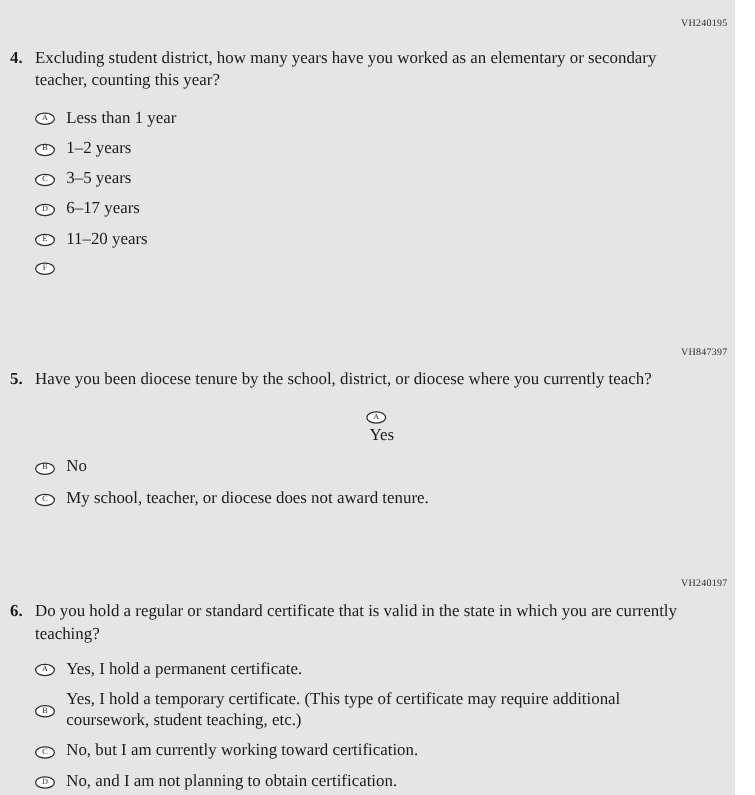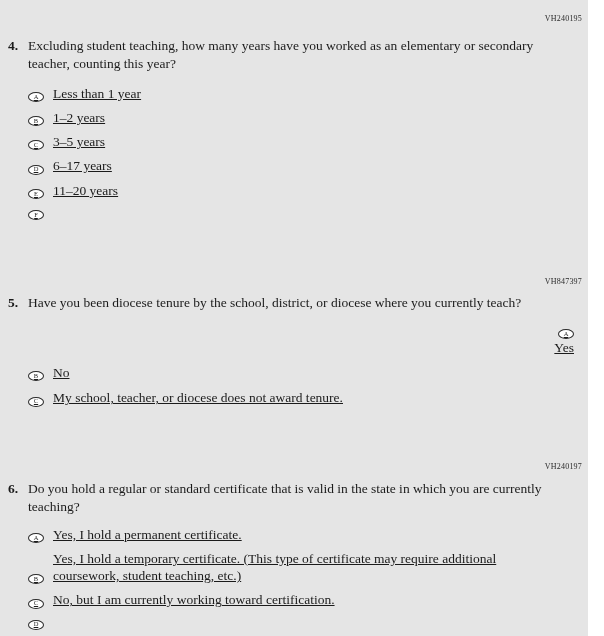--- a/index.html
+++ b/index.html
@@ -47,24 +47,23 @@
     line-height: 1.32;
     padding-left: 4px;
     max-width: 530px;
   }
   .options {
     margin-top: 12px;
     padding-left: 20px;
   }
   .option {
     display: flex;
-    align-items: flex-end;
+    align-items: center;
     margin-bottom: 7px;
     cursor: pointer;
-    text-decoration: underline;
   }
   .oval {
     width: 16px;
     height: 10px;
     border: 1.2px solid #2a2a2a;
     border-radius: 50%;
     display: flex;
     align-items: center;
     justify-content: center;
     margin-top: 4px;
@@ -86,21 +85,21 @@
 </style>
 </head>
 <body>
 
 <div class="page">
 
   <div class="qcode" style="top:14px;">VH240195</div>
   <div class="question" style="top:37px;">
     <div class="qhead">
       <div class="qnum">4.</div>
-      <div class="qtext">Excluding student teaching, how many years have you worked as an elementary or secondary teacher, counting this year?</div>
+      <div class="qtext">Excluding student district, how many years have you worked as an elementary or secondary teacher, counting this year?</div>
     </div>
     <div class="options">
       <div class="option">
         <span class="oval">
             <span class="oletter">A</span>
           </span>
         <span class="olabel">Less than 1 year</span>
       </div>
       <div class="option">
         <span class="oval">
@@ -184,17 +183,18 @@
       <div class="option">
         <span class="oval">
             <span class="oletter">C</span>
           </span>
         <span class="olabel">No, but I am currently working toward certification.</span>
       </div>
       <div class="option">
         <span class="oval">
             <span class="oletter">D</span>
           </span>
+        <span class="olabel">No, and I am not planning to obtain certification.</span>
       </div>
     </div>
   </div>
 
 </div>
 
 </body></html>

